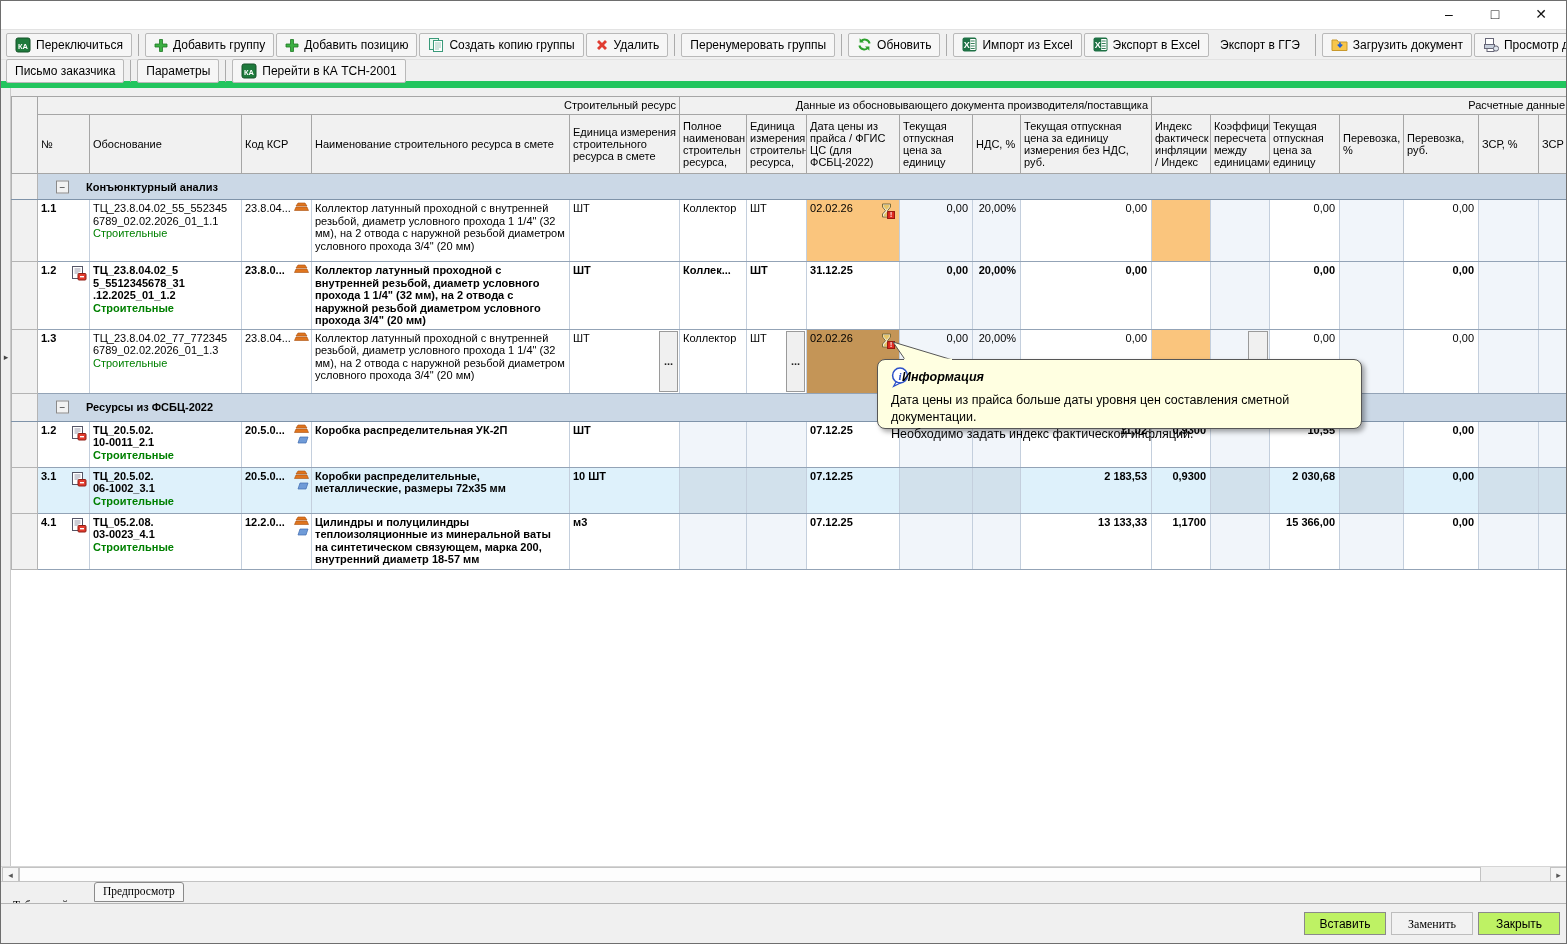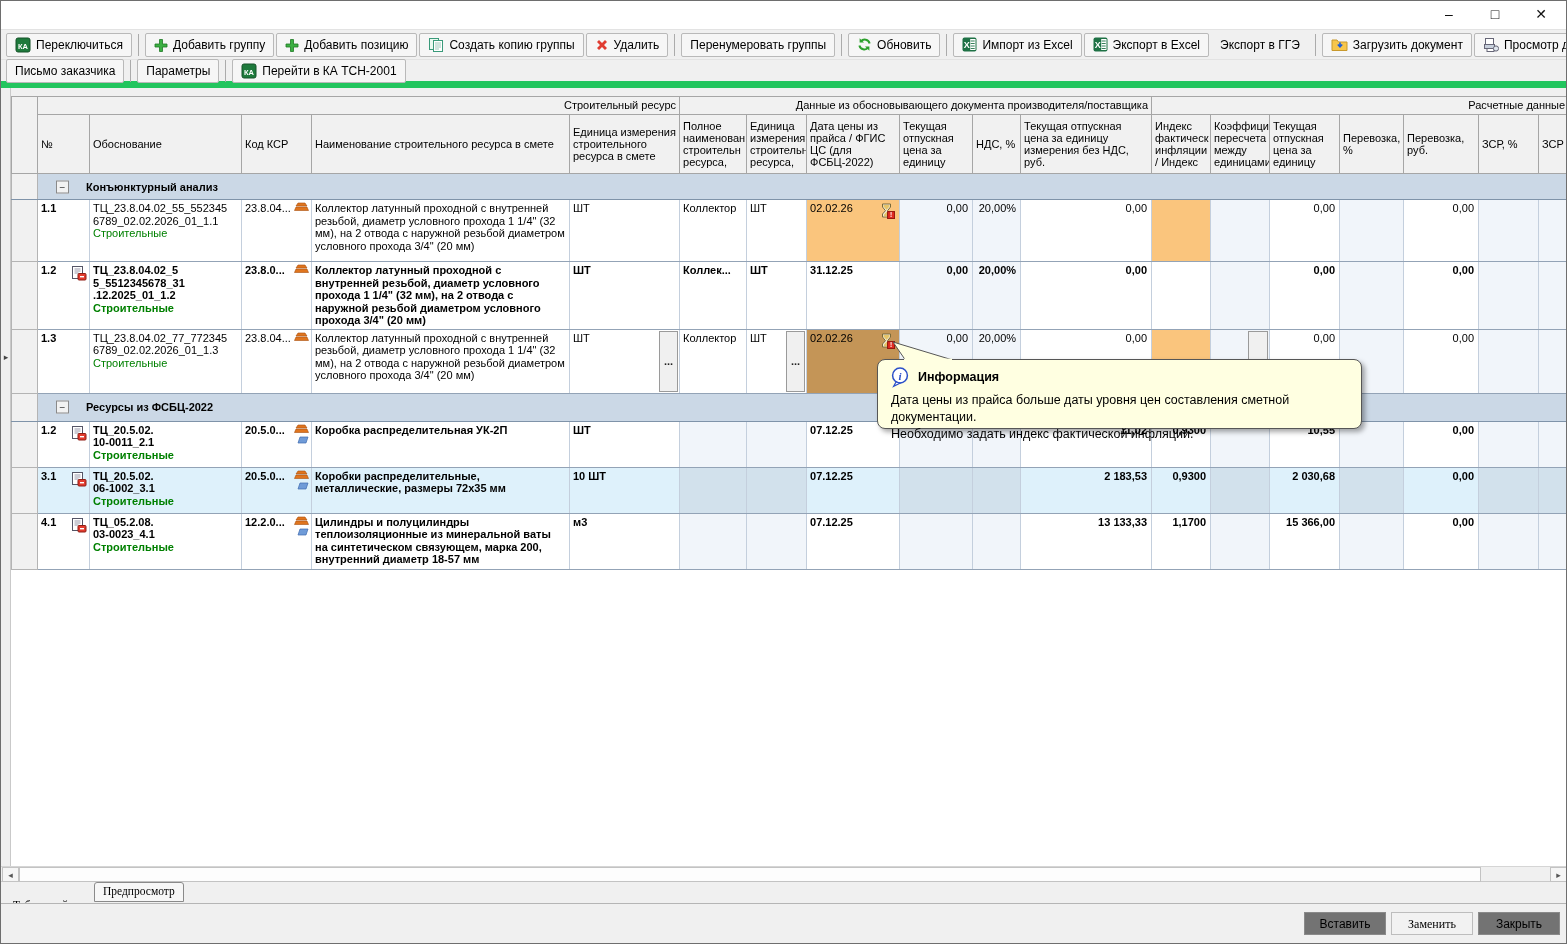--- a/index.html
+++ b/index.html
@@ -56,36 +56,36 @@
   .ksr-icons{position:absolute;top:2px;right:2px;display:flex;flex-direction:column;align-items:flex-end;gap:2px;}
   .hour-icon{position:absolute;top:3px;right:4px;}
   .ell-btn{position:absolute;right:1px;top:1px;bottom:1px;width:19px;background:#f0f0f0;border:1px solid #9a9a9a;display:flex;align-items:center;justify-content:center;font-weight:bold;font-size:11px;color:#222;cursor:pointer;}
   .coef-btn{position:absolute;right:1px;top:1px;width:20px;height:38px;background:#f0f0f0;border:1px solid #9a9a9a;cursor:pointer;}
   .q-btn{position:absolute;right:8px;top:32px;width:14px;height:14px;background:#cfe0f7;border:1px solid #5a7fc0;color:#1a3fb0;font-size:10px;font-weight:bold;text-align:center;line-height:12px;cursor:pointer;}
   .filler td{border:none;background:#fff;}
   .pre-wrap{white-space:pre-line;}
 
   
   .tooltip{position:absolute;left:876px;top:358px;width:485px;height:70px;background:var(--tip);border:1px solid #565656;border-radius:8px;box-shadow:3px 3px 5px rgba(0,0,0,.35);z-index:60;}
-  .tooltip .tt-title{position:absolute;left:40px;top:10px;font-size:12.5px;font-weight:bold;color:#000;}
+  .tooltip .tt-title{position:absolute;left:24px;top:10px;font-size:12.5px;font-weight:bold;color:#000;font-style:italic;}
   .tooltip .tt-ico{position:absolute;left:11px;top:6px;}
   .tooltip .tt-body{position:absolute;left:13px;top:32px;font-size:12.5px;line-height:17px;color:#000;}
   .tt-tail{position:absolute;left:872px;top:340px;z-index:61;}
 
   
   .hscroll{position:absolute;left:0;top:865px;width:1567px;height:16px;background:#f0f0f0;border-top:1px solid #d5d5d5;border-bottom:1px solid #c9c9c9;}
   .sb-arrow{position:absolute;top:0;width:17px;height:15px;border:1px solid #c3c3c3;background:#f5f5f5;font-size:9px;color:#555;text-align:center;line-height:14px;cursor:pointer;}
   .sb-left{left:1px;} .sb-right{right:1px;}
   .sb-thumb{position:absolute;left:18px;top:0;width:1462px;height:15px;background:#fdfdfd;border:1px solid #c3c3c3;cursor:pointer;}
   .tabsbar{position:absolute;left:0;top:881px;width:1567px;height:21px;background:#f0f0f0;}
   .tab{position:absolute;top:1px;height:20px;font-size:11.5px;padding:16px 8px 0 8px;color:#000;cursor:pointer;font-family:Liberation Serif, serif;}
   .tab.active{left:4px;background:#f0f0f0;}
   .tab.raised{left:93px;top:0px;background:#f7f7f7;border:1px solid #8a8a8a;border-radius:3px 3px 0 0;padding-top:2px;}
   .footer{position:absolute;left:0;top:902px;width:1567px;height:42px;background:#f0f0f0;border-top:1px solid #b5b5b5;}
-  .btn{position:absolute;top:8px;width:82px;height:23px;background:#737373;border:1px solid #8a8a8a;font-size:12px;font-family:"Liberation Sans",sans-serif;text-align:center;line-height:21px;color:#000;cursor:pointer;}
+  .btn{position:absolute;top:8px;width:82px;height:23px;background:#bef264;border:1px solid #8a8a8a;font-size:12px;font-family:"Liberation Sans",sans-serif;text-align:center;line-height:21px;color:#000;cursor:pointer;}
   .btn.disabled{color:#000000;border-color:#bdbdbd;background:#f2f2f2;cursor:default;font-family:Liberation Serif, serif;}
   .btn-insert{left:1303px;} .btn-replace{left:1390px;} .btn-close{left:1477px;}
 </style>
 </head>
 <body>
 
 <div id="app">
 
   <div class="titlebar">
     <span class="win-btn win-min">–</span>

